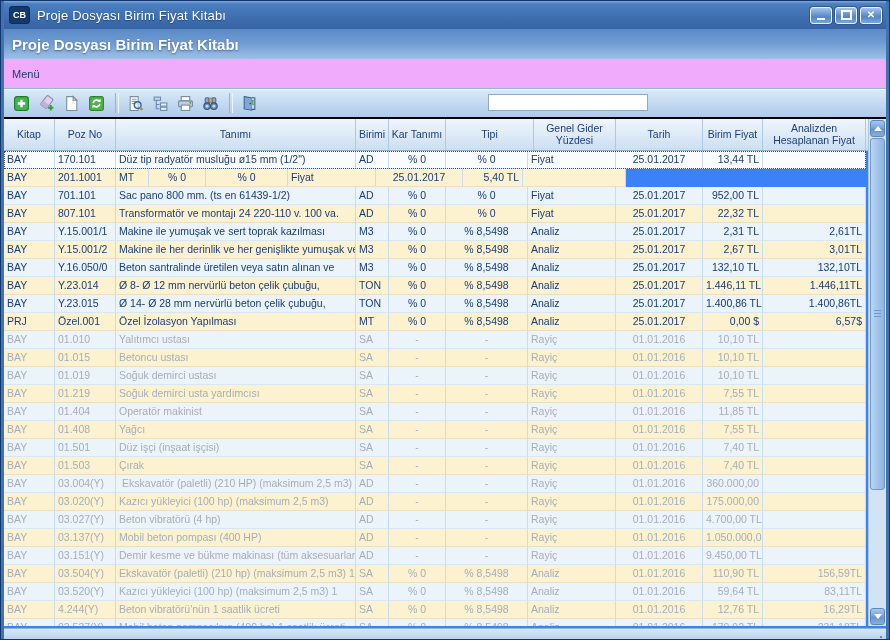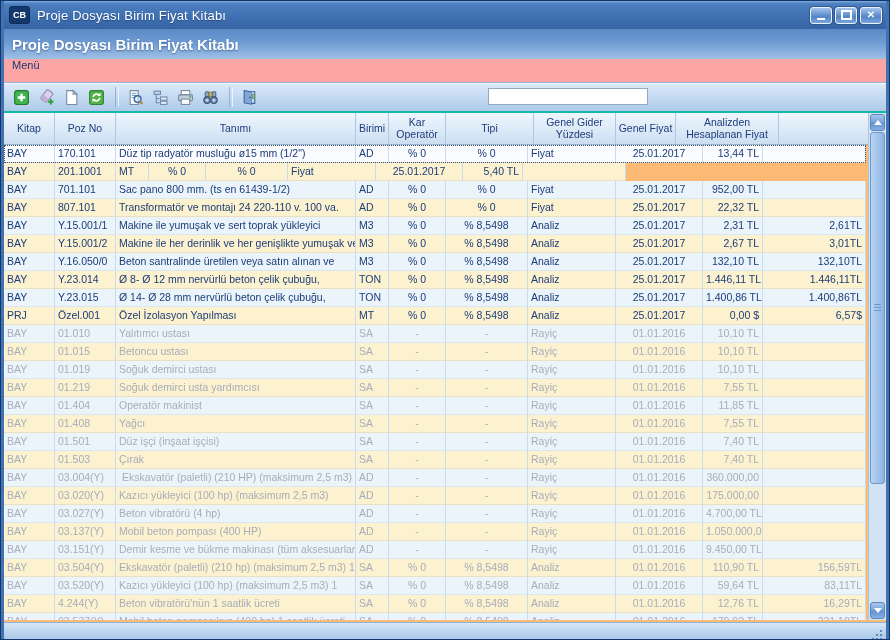--- a/index.html
+++ b/index.html
@@ -18,30 +18,30 @@
   .wbtn{width:22px;height:17px;border-radius:3px;cursor:default;
     background:linear-gradient(180deg,#A6C4EC 0%,#6D99D4 40%,#5585C6 60%,#7AA6DF 100%);
     border:1px solid #E9F1FB;box-shadow:0 0 0 1px #33598C;display:flex;align-items:center;justify-content:center;color:#fff;box-sizing:border-box;}
   .glyph-min{width:8px;height:2px;background:#fff;margin-top:8px;}
   .glyph-max{width:7px;height:6px;border:2px solid #fff;box-sizing:content-box;}
   .glyph-close{font-size:10px;font-weight:bold;line-height:1;}
   
   .band{height:30px;background:linear-gradient(180deg,#5B8AC6 0%,#6E9BD2 45%,#9FC0E6 100%);display:flex;align-items:center;}
   .band-title{color:#fff;font-weight:bold;font-size:15px;padding-left:8px;text-shadow:0 1px 2px rgba(10,40,90,.5);}
   
-  .menubar{height:24px;background:#fca5a5;border-bottom:1px solid #95B5D8;display:flex;box-sizing:border-box;}
+  .menubar{height:30px;background:#f0abfc;border-bottom:1px solid #95B5D8;display:flex;align-items:center;box-sizing:border-box;}
   .menu-item{font-size:11px;color:#1A3A72;padding:0 8px;}
   
   .toolbar{position:relative;height:28px;display:flex;align-items:center;padding-left:6px;
     background:linear-gradient(180deg,#DCEAF9 0%,#C4DAF1 50%,#ADCAE9 100%);box-shadow:inset 0 1px 0 #F2F8FE;}
   .tbtn{width:23px;height:22px;display:flex;align-items:center;justify-content:center;margin-right:2px;background:transparent;border:none;padding:0;}
   .tsep{width:2px;height:20px;margin:0 5px;border-left:1px solid #93B2D4;border-right:1px solid #EDF4FB;}
   .tb-input{position:absolute;left:484px;top:5px;width:160px;height:17px;border:1px solid #93A9C0;box-sizing:border-box;font-size:11px;padding:0 3px;font-family:"Liberation Sans",sans-serif;}
   
-  .grid{position:relative;border-top:2px solid #14b8a6;height:509px;background:#fdba74;box-sizing:content-box;}
+  .grid{position:relative;border-top:2px solid #000000;height:509px;background:#3b82f6;box-sizing:content-box;}
   .ghead{display:flex;height:32px;width:864px;box-sizing:border-box;
     background:linear-gradient(180deg,#EFF6FD 0%,#DCE9F7 55%,#CBDEF1 100%);border-bottom:1px solid #92B4D6;}
   .hcell{box-sizing:border-box;border-right:1px solid #ACC8E2;display:flex;align-items:center;justify-content:center;
     text-align:center;font-size:10.5px;line-height:11.5px;color:#1D3D7C;padding:0 2px;overflow:hidden;flex:none;}
   .gbody{width:864px;height:475px;overflow:hidden;}
   .row{display:flex;width:862px;}
   .cell{box-sizing:border-box;height:18px;line-height:17px;font-size:10.5px;color:#1B3C78;background:#EBF4FB;
     border-right:1px solid #C9DCEE;border-bottom:1px solid #D9E7F3;padding:0 3px;overflow:hidden;white-space:nowrap;flex:none;}
   .row.alt .cell{background:#FDF2CF;border-bottom-color:#EADFC0;}
   .row.dim .cell{color:#A6ADBA;}
@@ -173,24 +173,25 @@
     </button>
     <input class="tb-input" type="text" value="" style="">
   </div>
 
   <div class="grid">
     <div class="ghead" id="grid-header">
         <div class="hcell" style="width: 51px;">Kitap</div>
         <div class="hcell" style="width: 61px;">Poz No</div>
         <div class="hcell" style="width: 240px;">Tanımı</div>
         <div class="hcell" style="width: 33px;">Birimi</div>
-        <div class="hcell" style="width: 57px;">Kar Operatör</div>
+        <div class="hcell" style="width: 57px;">Kar Tanımı</div>
         <div class="hcell" style="width: 88px;">Tipi</div>
         <div class="hcell" style="width: 82px;">Genel Gider Yüzdesi</div>
-        <div class="hcell" style="width: 60px;">Genel Fiyat</div>
+        <div class="hcell" style="width: 87px;">Tarih</div>
+        <div class="hcell" style="width: 60px;">Birim Fiyat</div>
         <div class="hcell" style="width: 103px;">Analizden Hesaplanan Fiyat</div>
       </div>
     <div class="gbody" id="grid-body">
         <div class="row selected">
           <div class="cell" style="width: 51px; text-align: left;">BAY</div>
           <div class="cell" style="width: 61px; text-align: left;">170.101</div>
           <div class="cell" style="width: 240px; text-align: left;">Düz tip radyatör musluğu  ø15 mm (1/2")</div>
           <div class="cell" style="width: 33px; text-align: left;">AD</div>
           <div class="cell" style="width: 57px; text-align: center;">% 0</div>
           <div class="cell" style="width: 82px; text-align: center;">% 0</div>
@@ -230,21 +231,21 @@
           <div class="cell" style="width: 57px; text-align: center;">% 0</div>
           <div class="cell" style="width: 82px; text-align: center;">% 0</div>
           <div class="cell" style="width: 88px; text-align: left;">Fiyat</div>
           <div class="cell" style="width: 87px; text-align: center;">25.01.2017</div>
           <div class="cell" style="width: 60px; text-align: right;">22,32 TL</div>
           <div class="cell" style="width: 103px; text-align: right;"></div>
         </div>
         <div class="row">
           <div class="cell" style="width: 51px; text-align: left;">BAY</div>
           <div class="cell" style="width: 61px; text-align: left;">Y.15.001/1</div>
-          <div class="cell" style="width: 240px; text-align: left;">Makine ile yumuşak ve sert toprak yükleyici</div>
+          <div class="cell" style="width: 240px; text-align: left;">Makine ile yumuşak ve sert toprak kazılması</div>
           <div class="cell" style="width: 33px; text-align: left;">M3</div>
           <div class="cell" style="width: 57px; text-align: center;">% 0</div>
           <div class="cell" style="width: 82px; text-align: center;">% 8,5498</div>
           <div class="cell" style="width: 88px; text-align: left;">Analiz</div>
           <div class="cell" style="width: 87px; text-align: center;">25.01.2017</div>
           <div class="cell" style="width: 60px; text-align: right;">2,31 TL</div>
           <div class="cell" style="width: 103px; text-align: right;">2,61TL</div>
         </div>
         <div class="row alt">
           <div class="cell" style="width: 51px; text-align: left;">BAY</div>

